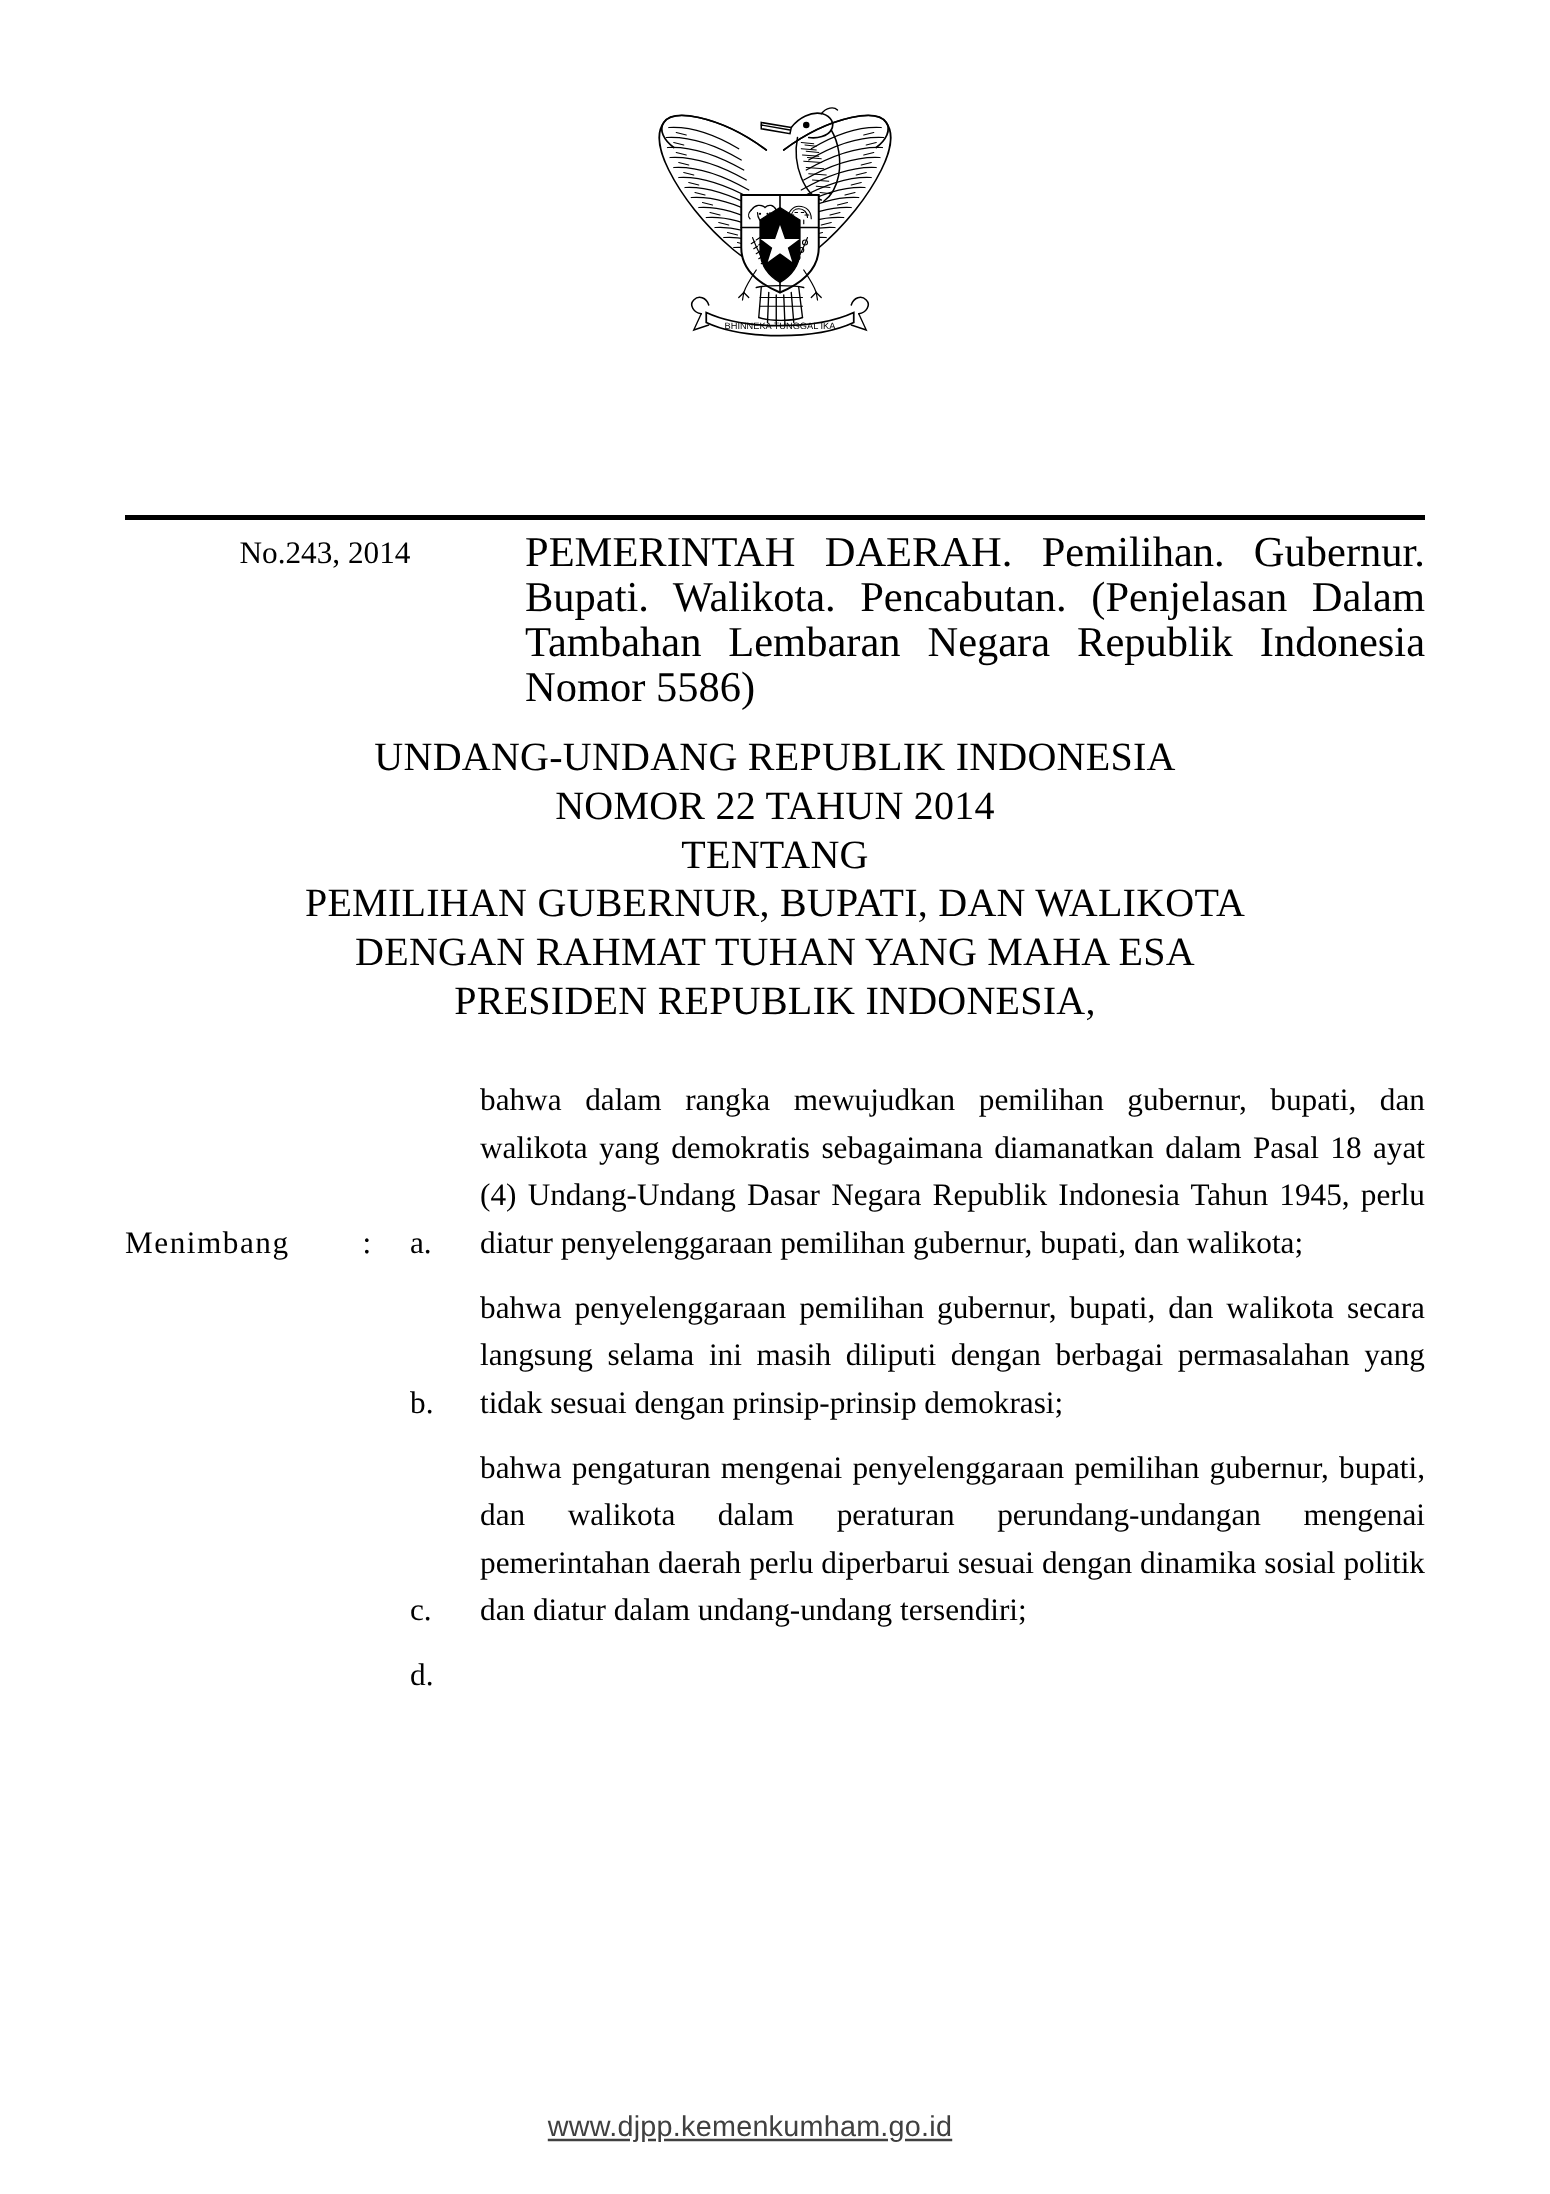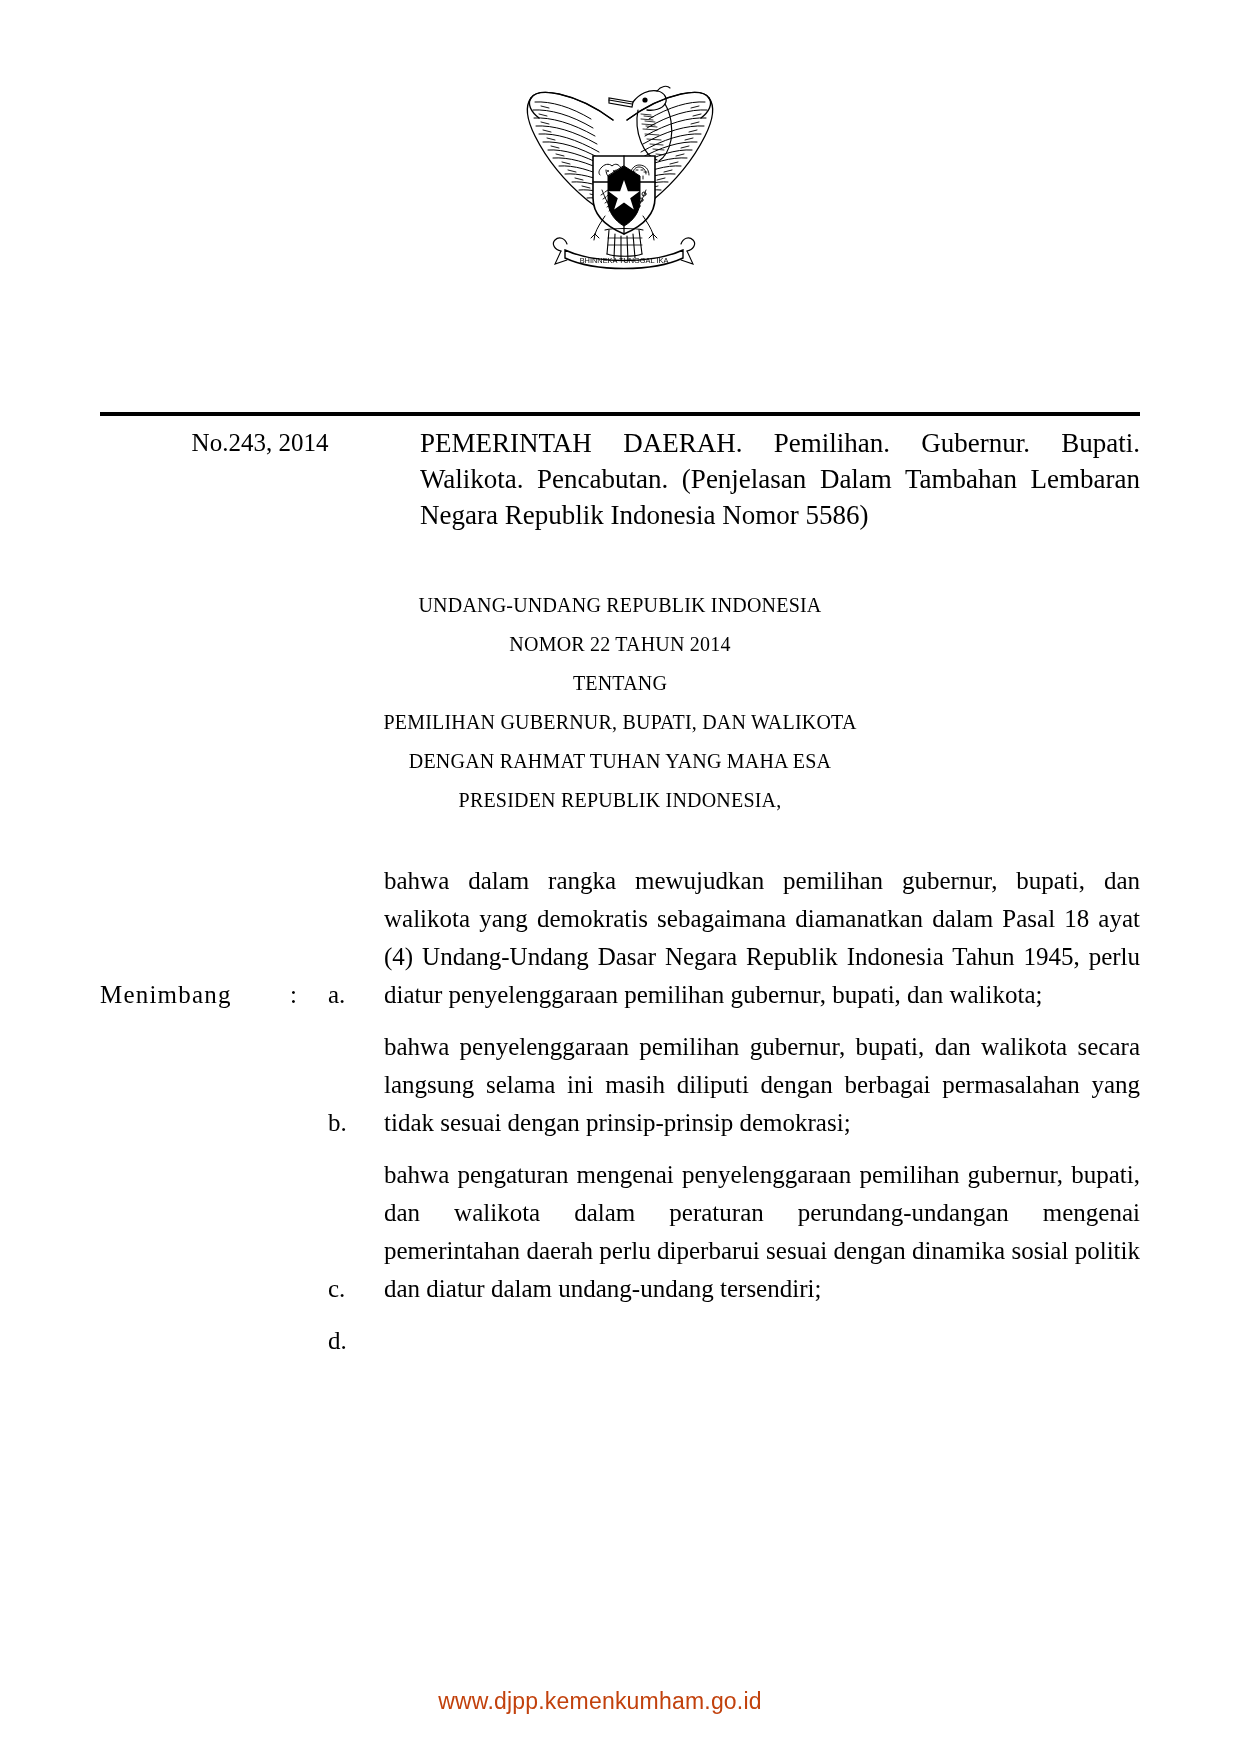--- a/index.html
+++ b/index.html
@@ -70,38 +70,38 @@
   }
   .header-no {
     width: 320px;
     flex: 0 0 320px;
     font-size: 25px;
     line-height: 36px;
     text-align: center;
   }
   .header-subject {
     flex: 1 1 auto;
-    font-size: 27px;
+    font-size: 34px;
     line-height: 36px;
     text-align: justify;
     text-align-last: left;
     -moz-text-align-last: left;
     hyphens: none;
   }
 
   
   .title-block {
     position: absolute;
     top: 586px;
     left: 100px;
     width: 1040px;
     text-align: center;
   }
   .title-block .tl {
-    font-size: 20px;
+    font-size: 32px;
     line-height: 39px;
     letter-spacing: 0.2px;
   }
 
   
   .clauses {
     position: absolute;
     top: 862px;
     left: 100px;
     width: 1040px;
@@ -151,21 +151,22 @@
     left: 0;
     top: 1688px;
     width: 100%;
     text-align: center;
     padding-right: 40px;
     box-sizing: border-box;
   }
   .footer-url {
     font-family: "Liberation Sans", "DejaVu Sans", sans-serif;
     font-size: 23px;
-    color: #c2410c;
+    color: #404040;
+    text-decoration: underline;
     letter-spacing: 0.2px;
   }
 </style>
 </head>
 <body>
 
 <div class="page">
 
   <div class="emblem-wrap">
     <svg class="emblem" viewBox="0 0 230 215">

